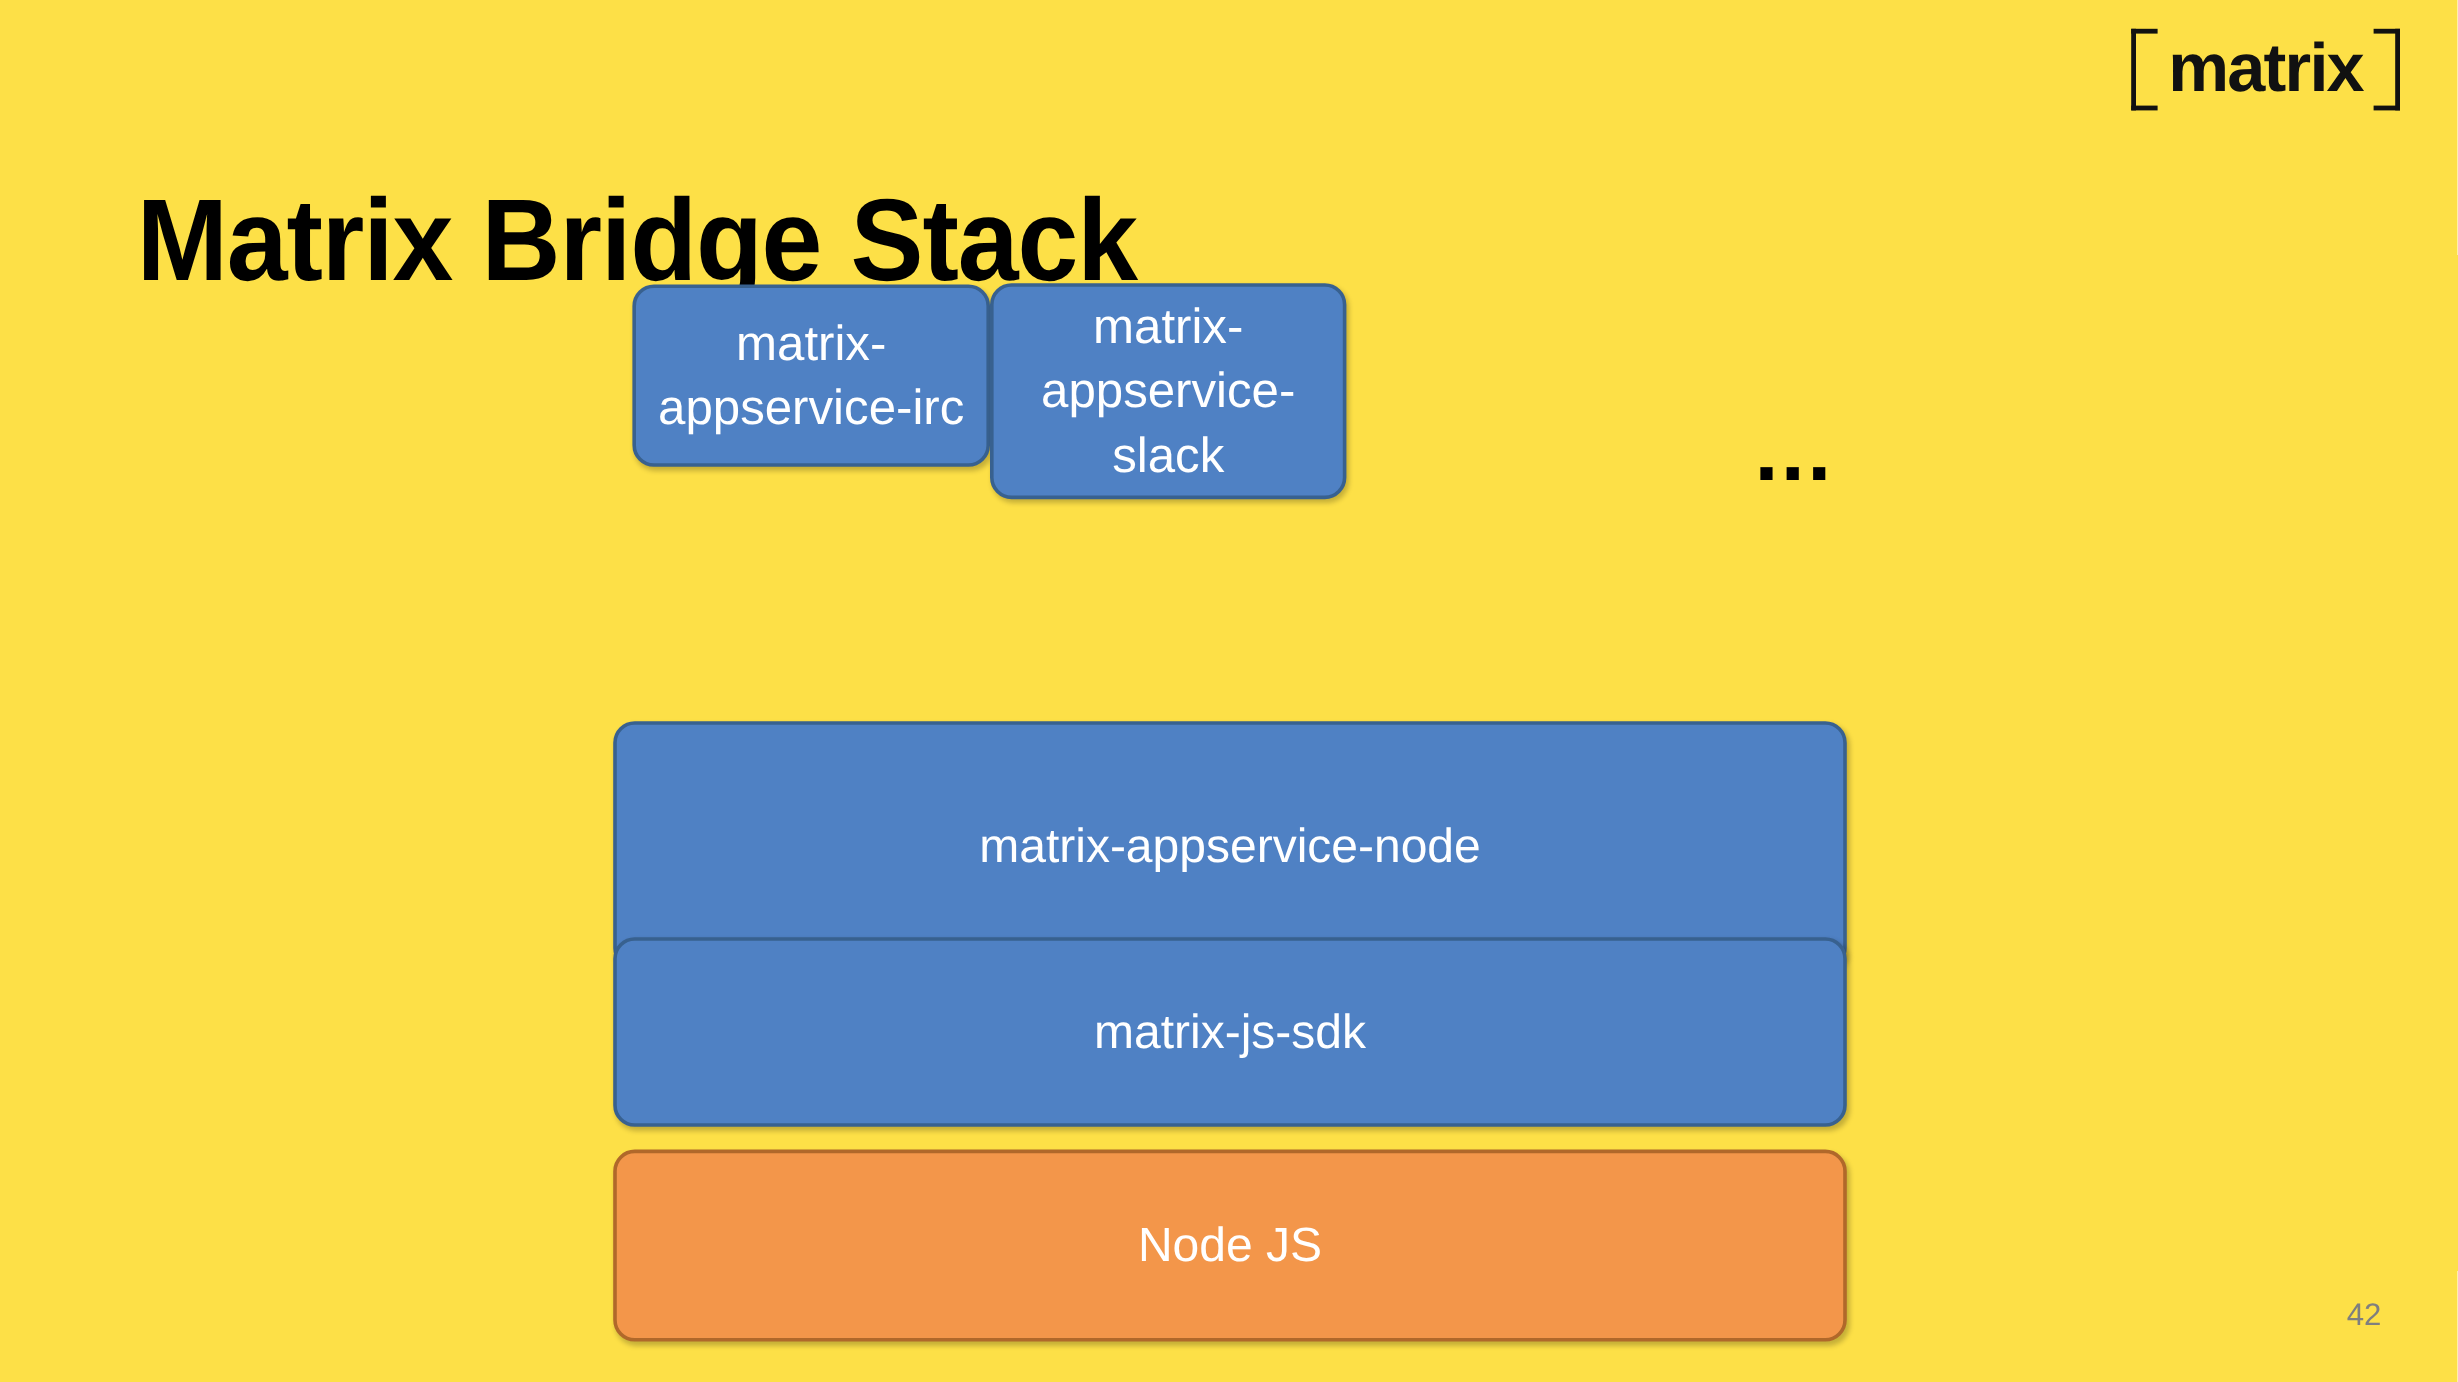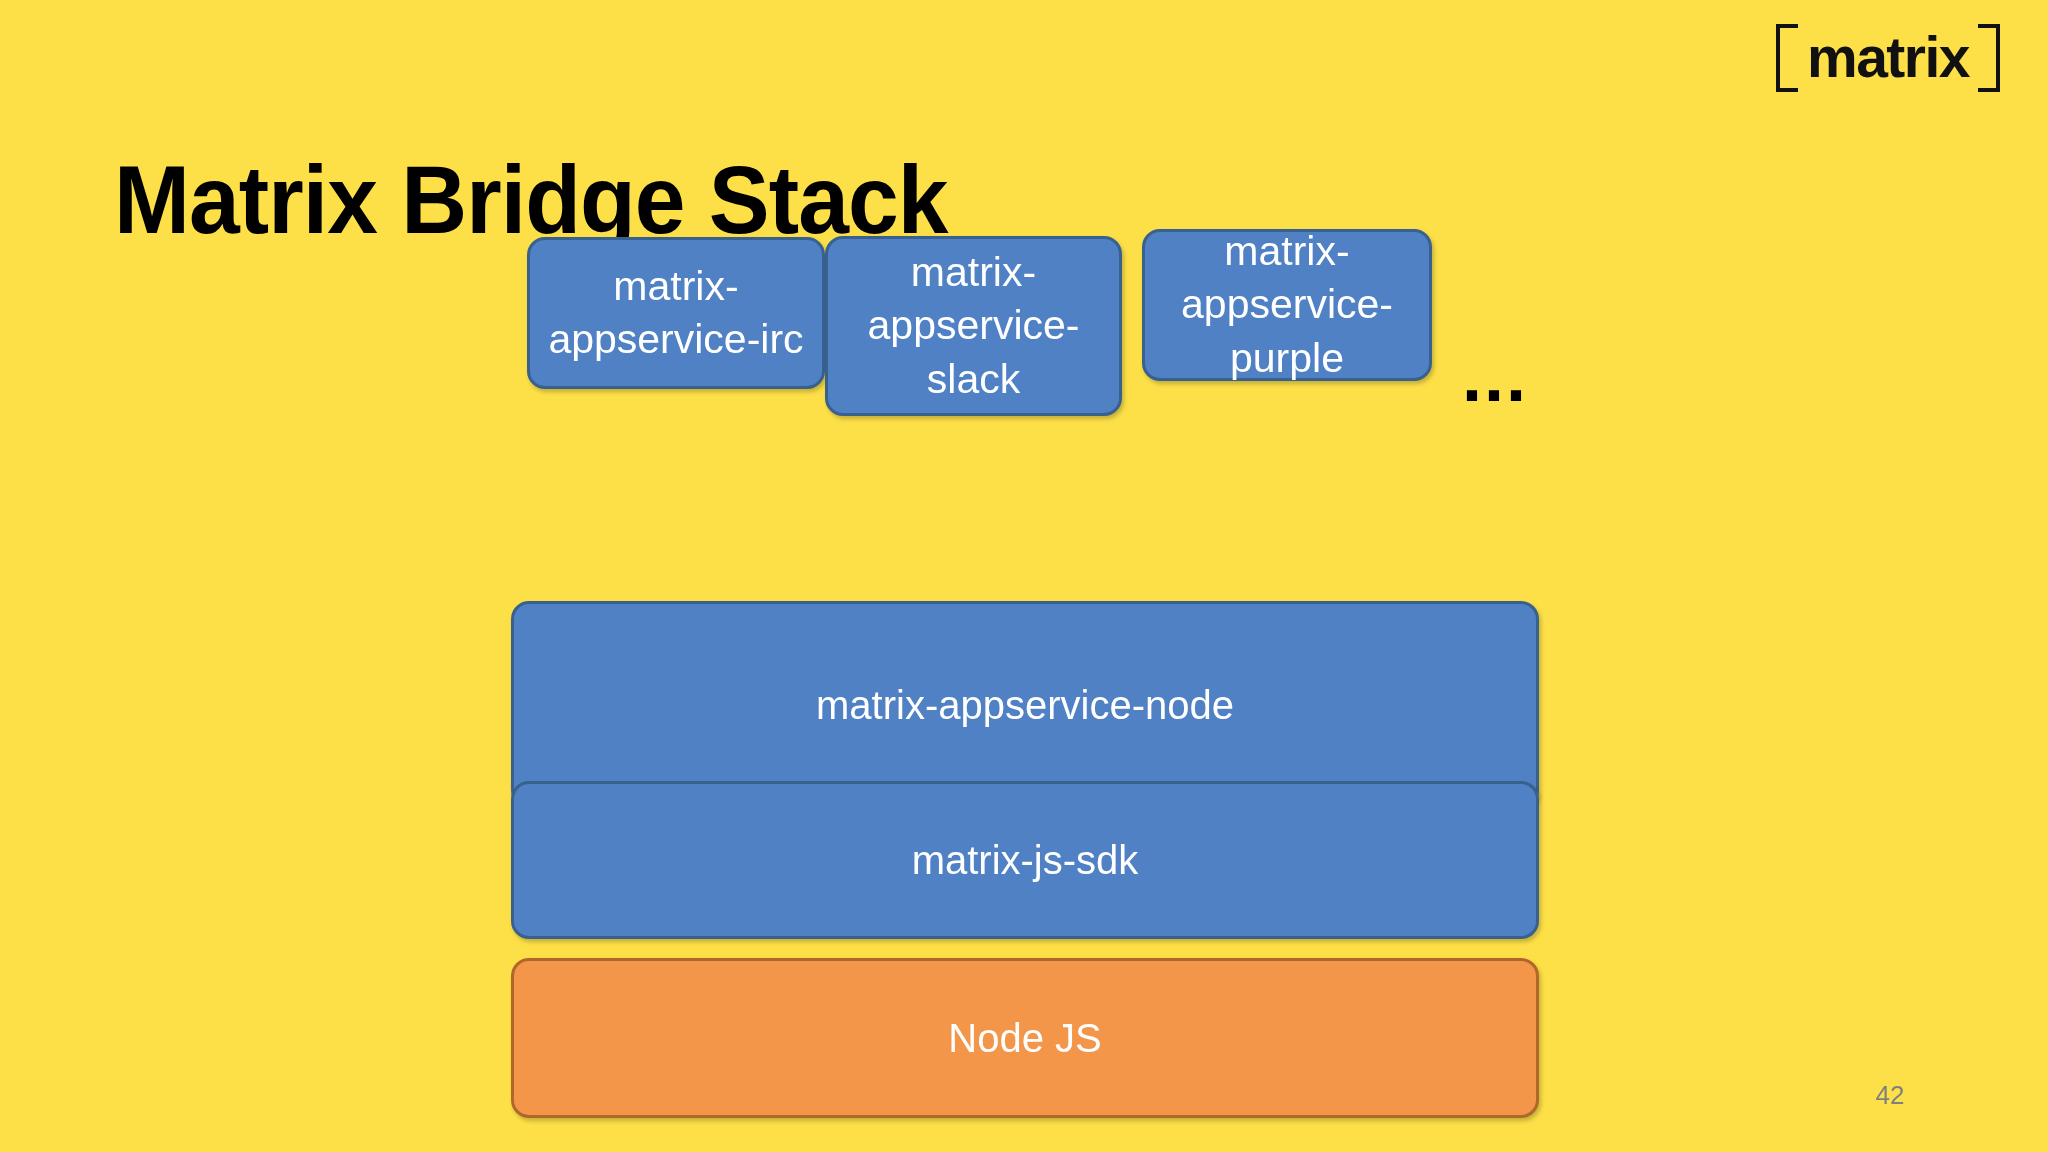--- a/index.html
+++ b/index.html
@@ -127,21 +127,21 @@
     line-height: 1.2;
   }
   .layer-bridge { top: 417px; height: 168px; }
   .layer-node   { top: 601px; height: 207px; }
   .layer-sdk    { top: 781px; height: 158px; }
   .layer-nodejs { top: 958px; height: 160px; }
 
   
   .page-number {
     position: absolute;
-    left: 1860px;
+    left: 1940px;
     top: 1082px;
     width: 60px;
     text-align: center;
     font-family: "Liberation Sans", sans-serif;
     font-size: 26px;
     color: #7F7F7F;
     line-height: 1;
   }
 </style>
 </head>
@@ -158,23 +158,20 @@
   <h1 class="page-title">Matrix Bridge Stack</h1>
 
   <div class="node-box blue bridge-box bridge-irc">
     <span class="label">matrix-appservice-irc</span>
   </div>
 
   <div class="node-box blue bridge-box bridge-slack">
     <span class="label">matrix-appservice-slack</span>
   </div>
 
-  <div class="node-box blue bridge-box bridge-purple">
-    <span class="label">matrix-appservice-purple</span>
-  </div>
 
   <div class="ellipsis">...</div>
 
 
   <div class="node-box blue layer layer-node">
     <span class="label">matrix-appservice-node</span>
   </div>
 
   <div class="node-box blue layer layer-sdk">
     <span class="label">matrix-js-sdk</span>

